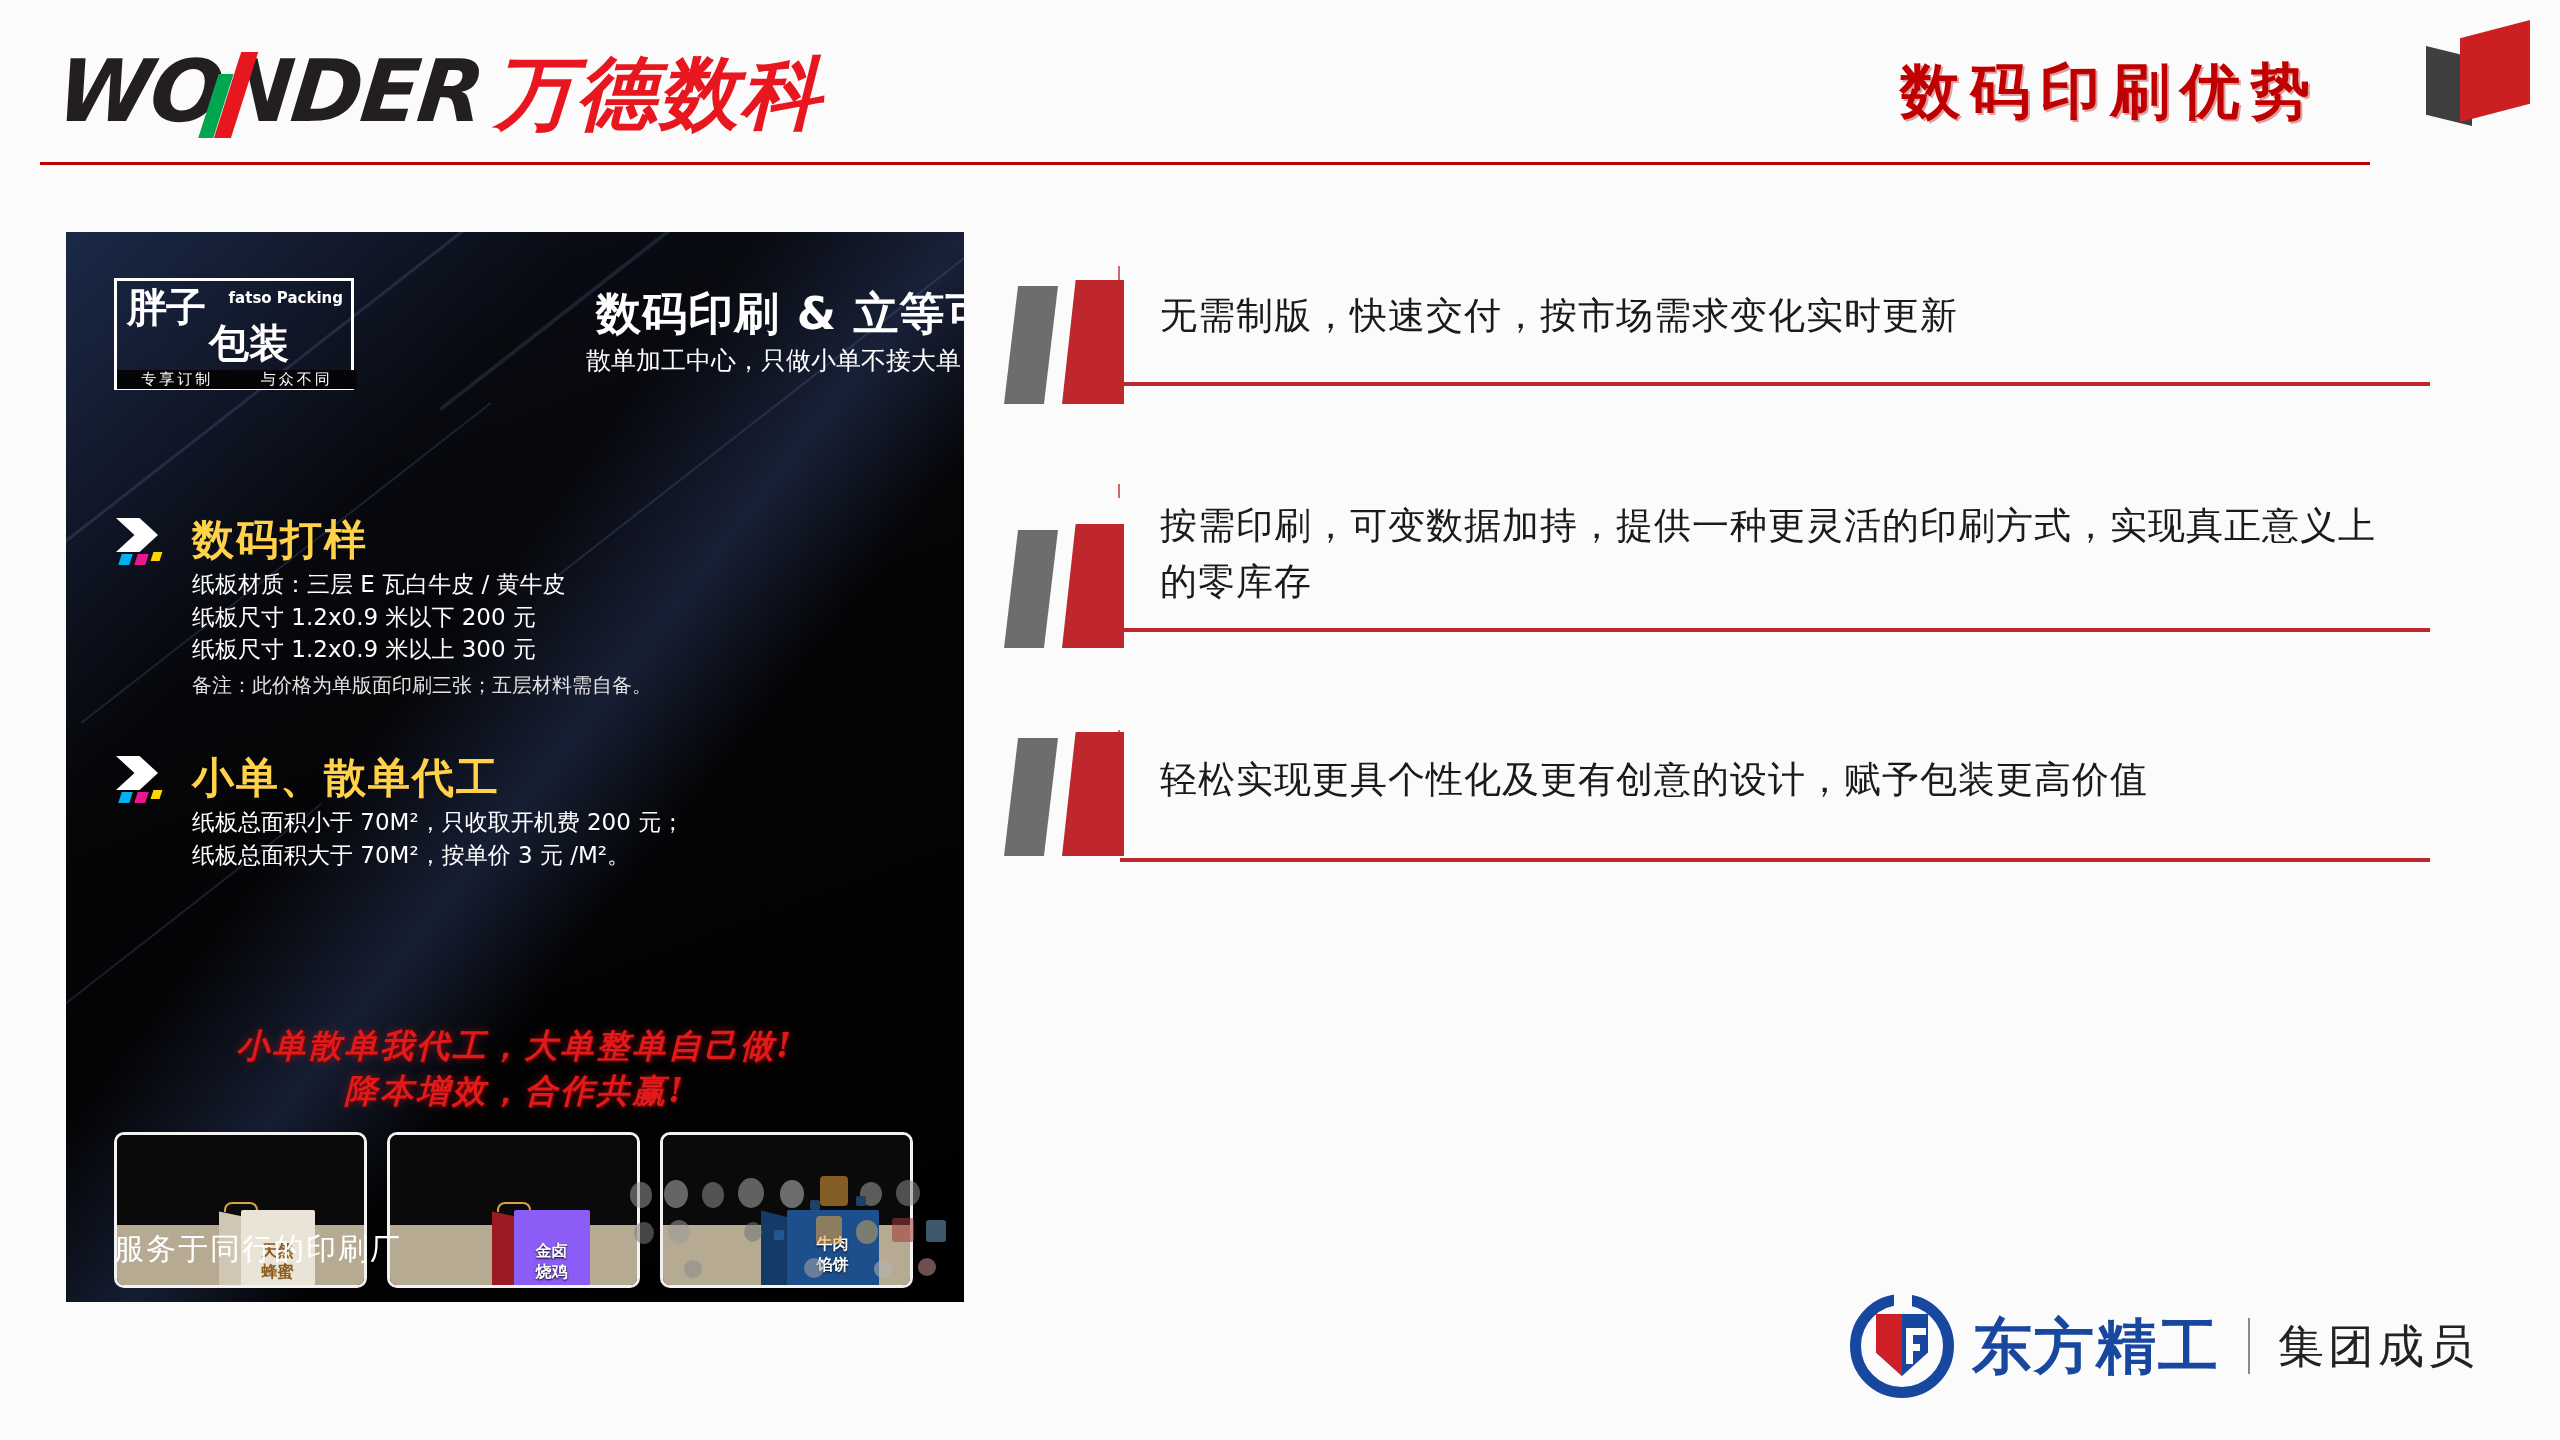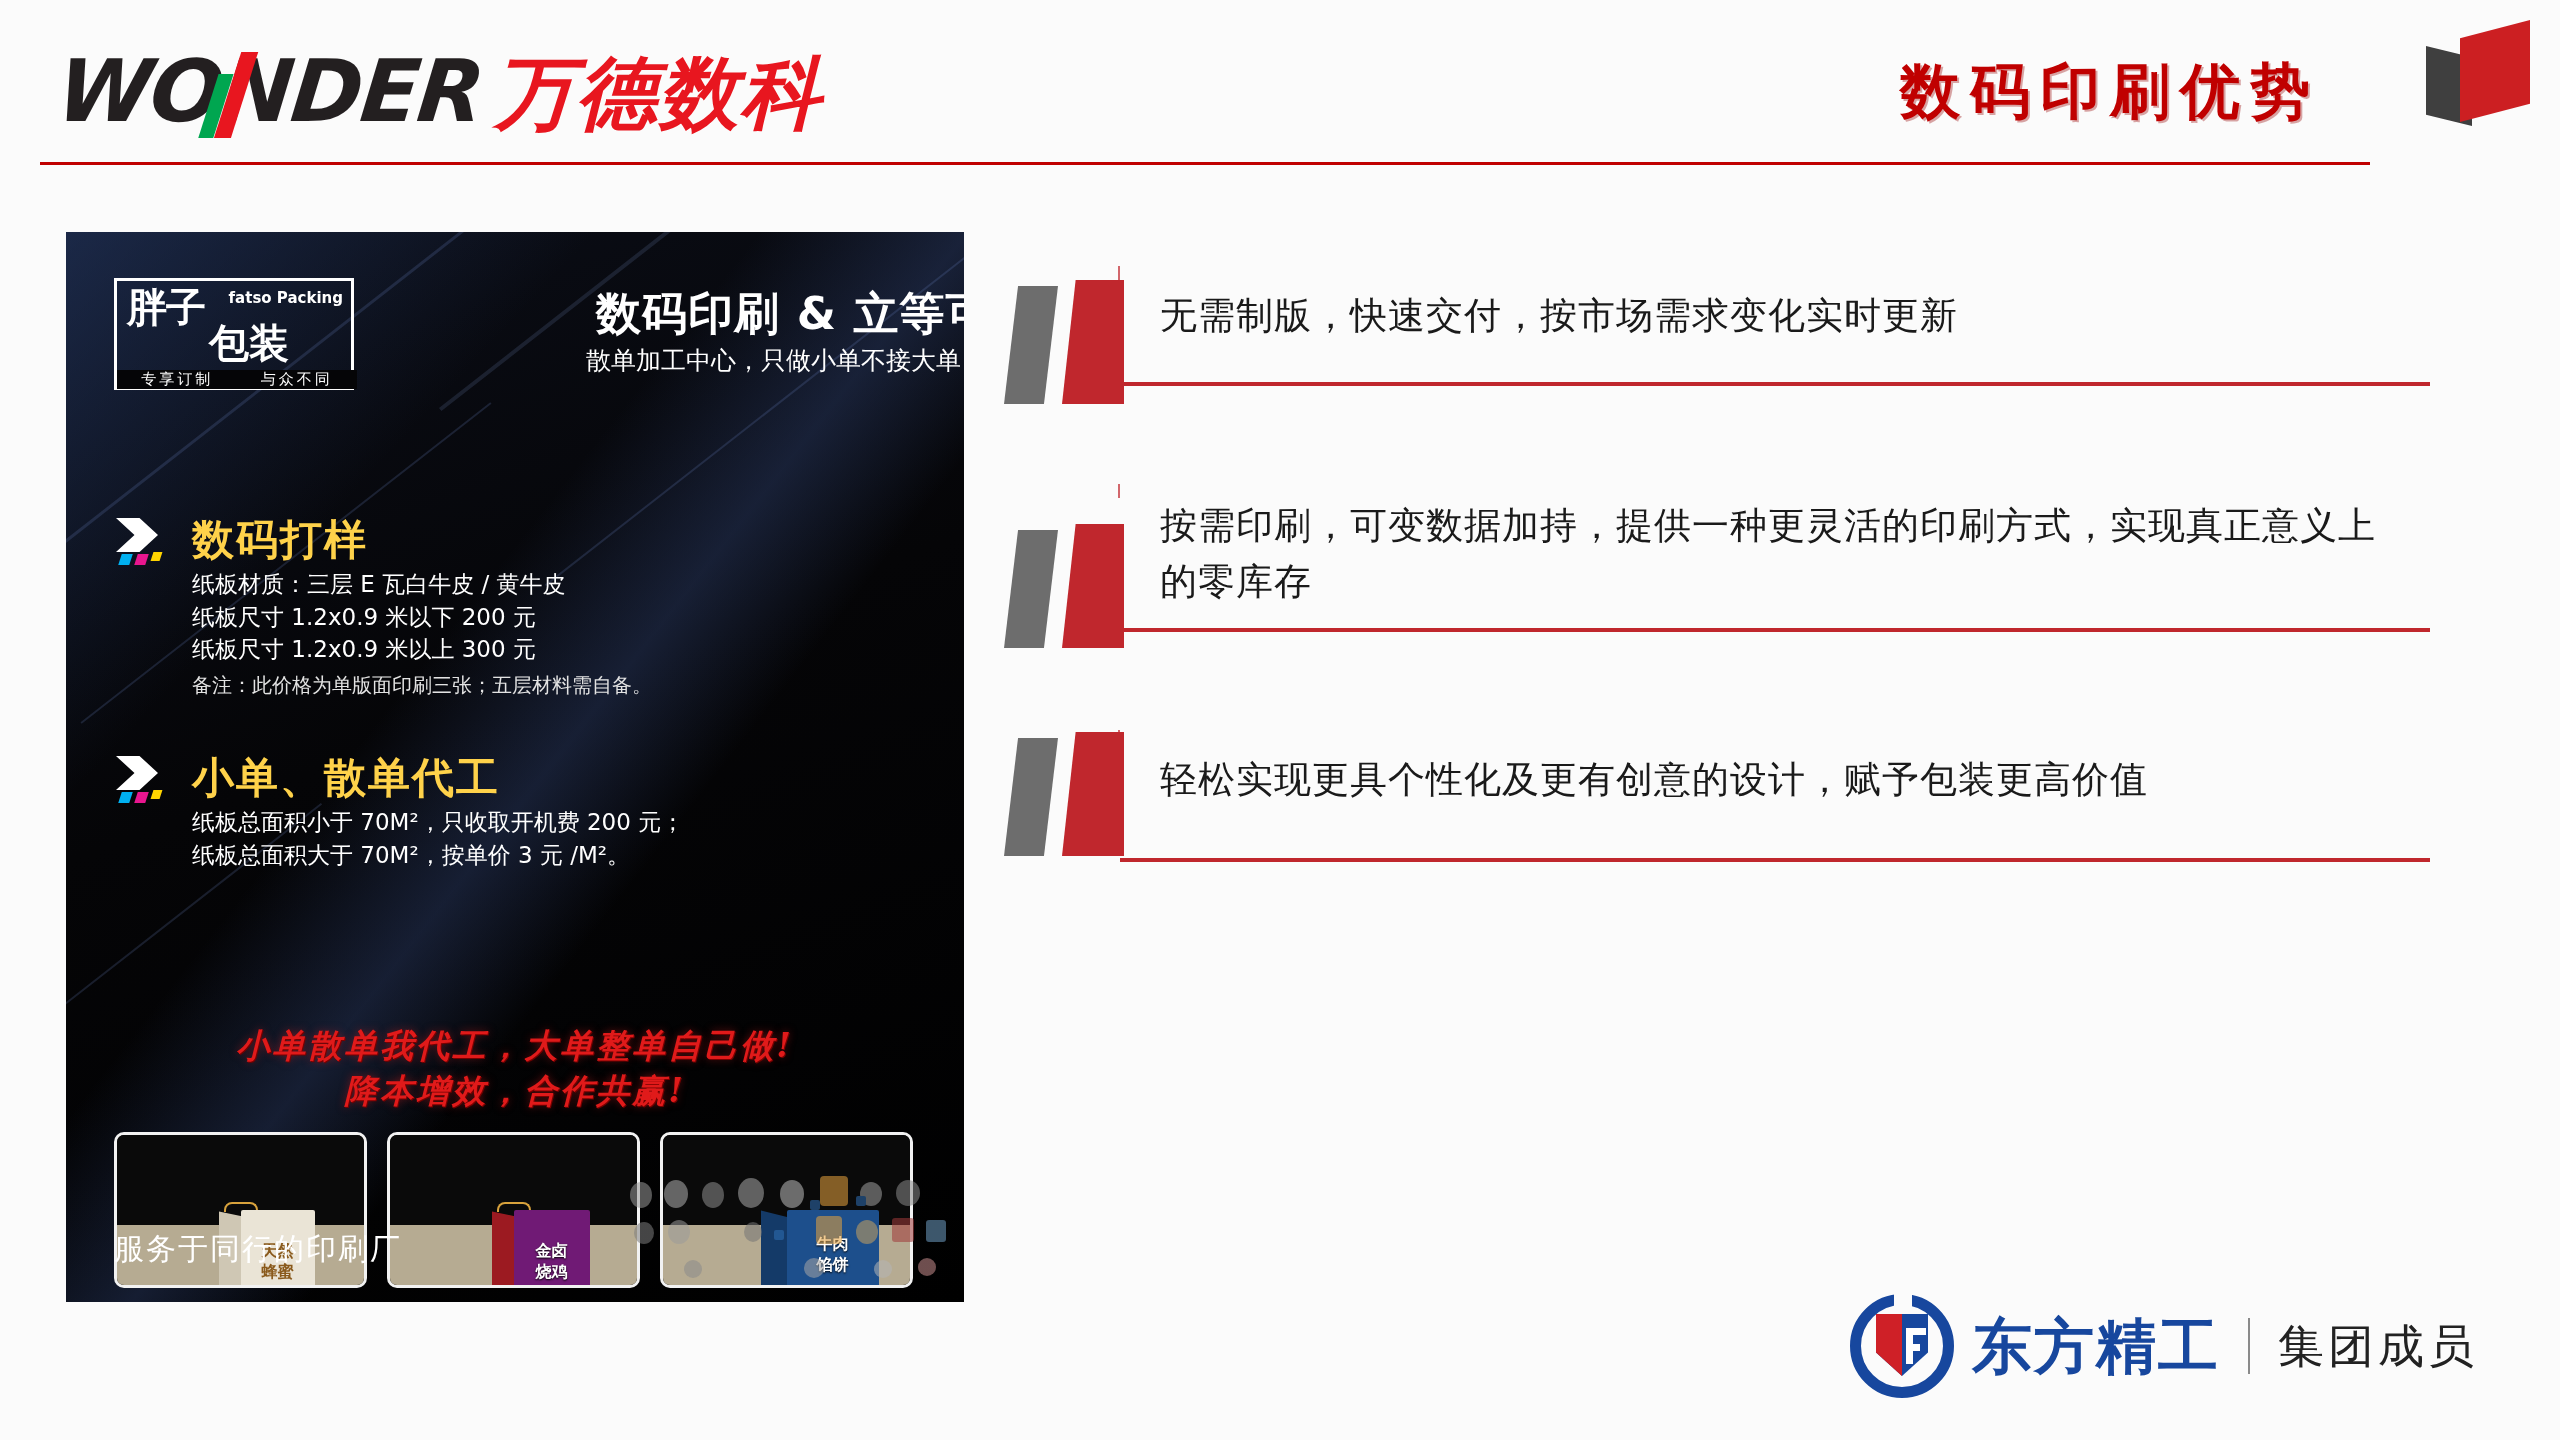--- a/index.html
+++ b/index.html
@@ -291,21 +291,21 @@
             <div class="cell-lbl" style="color:#8a5a1c;text-shadow:none;">天然蜂蜜</div>
           </div>
         </div>
       </div>
       <div class="cell">
         <div class="wallbg"></div>
           <div class="floor"></div>
         <div class="box">
           <div class="handle" style="top:-8px;"></div>
           <div class="side" style="left:-22px;width:24px;height:98px;background:#9c1a21;transform:skewY(12deg);"></div>
-          <div class="front" style="width:76px;height:104px;background:#701a75;">
+          <div class="front" style="width:76px;height:104px;background:#8b5cf6;">
             <div class="cell-lbl">金卤烧鸡</div>
           </div>
         </div>
       </div>
       <div class="cell">
         <div class="wallbg"></div>
           <div class="floor"></div>
         <div class="box">
           <div class="side" style="left:-26px;width:28px;height:86px;background:#143a68;transform:skewY(14deg);"></div>
           <div class="front" style="width:92px;height:90px;background:#1d4f8c;">

